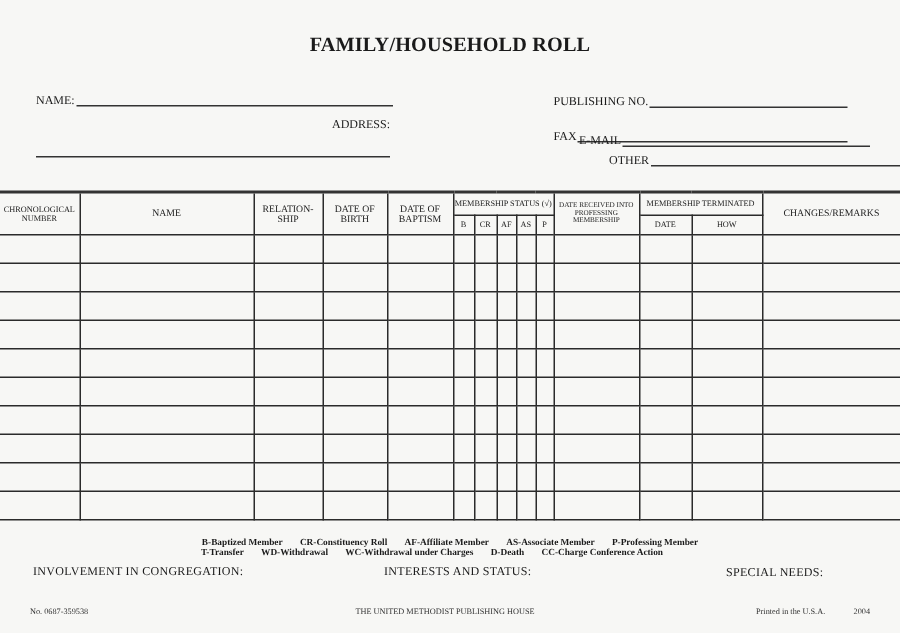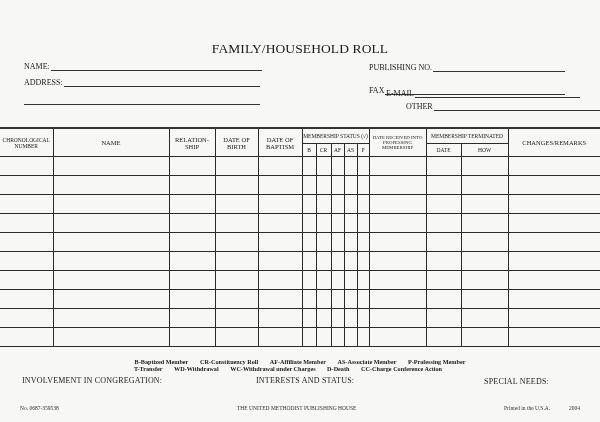--- a/index.html
+++ b/index.html
@@ -5,22 +5,22 @@
   html, body { margin: 0; padding: 0; }
   body {
     width: 600px; height: 422px; overflow: hidden;
     background: #f7f7f5;
     font-family: "Liberation Serif", "DejaVu Serif", serif;
     color: #1a1a1a;
     position: relative;
   }
   .abs { position: absolute; }
   .title {
-    left: 0; width: 600px; top: 41px; text-align: center;
-    font-size: 13.5px; font-weight: normal; letter-spacing: 0.1px;
+    left: 0; width: 600px; top: 22px; text-align: center;
+    font-size: 13.5px; font-weight: bold; letter-spacing: 0.1px;
   }
   .field { font-size: 8px; display: flex; align-items: flex-end; }
   .field .lbl { white-space: nowrap; }
   .field .line { flex: 1; border-bottom: 1px solid #333; height: 8px; margin-left: 1px; }
   .bare-line { border-bottom: 1px solid #333; height: 1px; }
 
   
   .tbl {
     position: absolute; left: 0; top: 127px; width: 600px;
     border-collapse: collapse; table-layout: fixed;
@@ -48,21 +48,21 @@
 </style>
 </head>
 <body>
 
 <div class="abs title">FAMILY/HOUSEHOLD ROLL</div>
 
 <div class="abs field" style="left:24px; top:62px; width:238px;">
   <span class="lbl">NAME:</span>
   <span class="line"></span>
 </div>
-<div class="abs field" style="left:24px; top:78px; width:236px;">
+<div class="abs field" style="left:24px; top:78px; width:236px;flex-direction:column;">
   <span class="lbl">ADDRESS:</span>
   <span class="line"></span>
 </div>
 <div class="abs bare-line" style="left:24px; top:103px; width:236px;"></div>
 
 <div class="abs field" style="left:369px; top:63px; width:196px;">
   <span class="lbl">PUBLISHING NO.</span>
   <span class="line"></span>
 </div>
 <div class="abs field" style="left:369px; top:86px; width:196px;">

